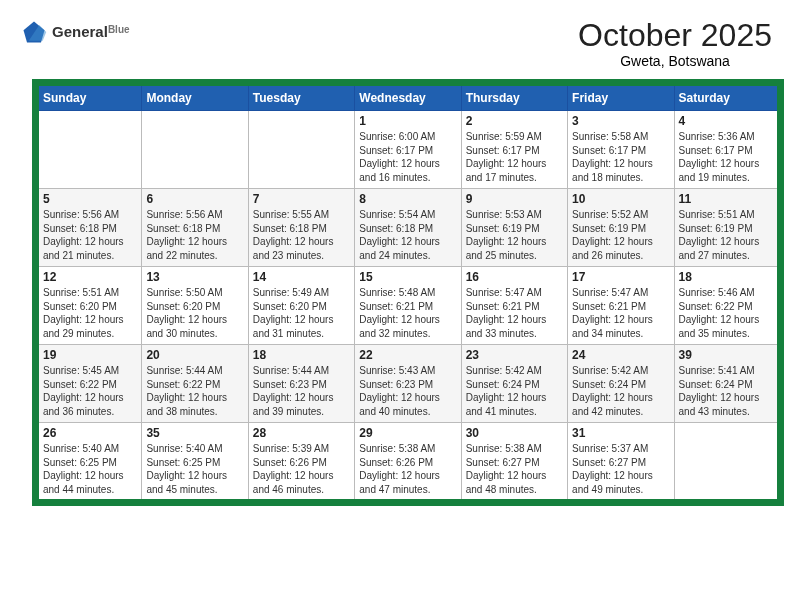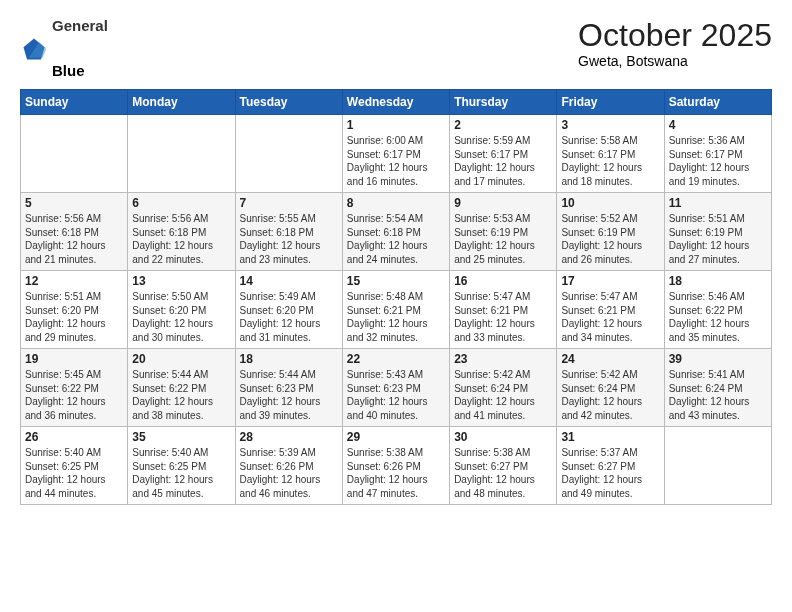--- a/index.html
+++ b/index.html
@@ -22,55 +22,54 @@
       align-items: flex-start;
       margin-bottom: 10px;
     }
     .logo {
       display: flex;
       align-items: center;
       gap: 4px;
     }
     .logo-text {
       display: flex;
-      flex-direction: column;
       line-height: 1.1;
-      gap: 28px;
     }
     .logo-general {
       font-size: 15px;
       font-weight: bold;
       color: #333;
     }
     .logo-blue {
-      font-size: 15px;
+      font-size: 10px;
       font-weight: bold;
-      color: #000000;
+      color: #737373;
     }
     .logo-icon {
       width: 28px;
       height: 28px;
     }
     .title-area {
-      text-align: left;
+      text-align: center;
     }
     .month-title {
       font-size: 32px;
       font-weight: normal;
       color: #222;
       line-height: 1.1;
     }
     .subtitle {
       font-size: 14px;
       color: #000000;
     }
     .calendar {
       width: 100%;
       border-collapse: collapse;
-      border: 1px solid #15803d;
+      border: 7px solid #15803d;
+      margin-left: 12px;
     }
     .calendar th {
       background: #2060b0;
       color: #fff;
       font-size: 12px;
       font-weight: bold;
       padding: 5px 4px;
       text-align: left;
       border: 1px solid #1a50a0;
     }

